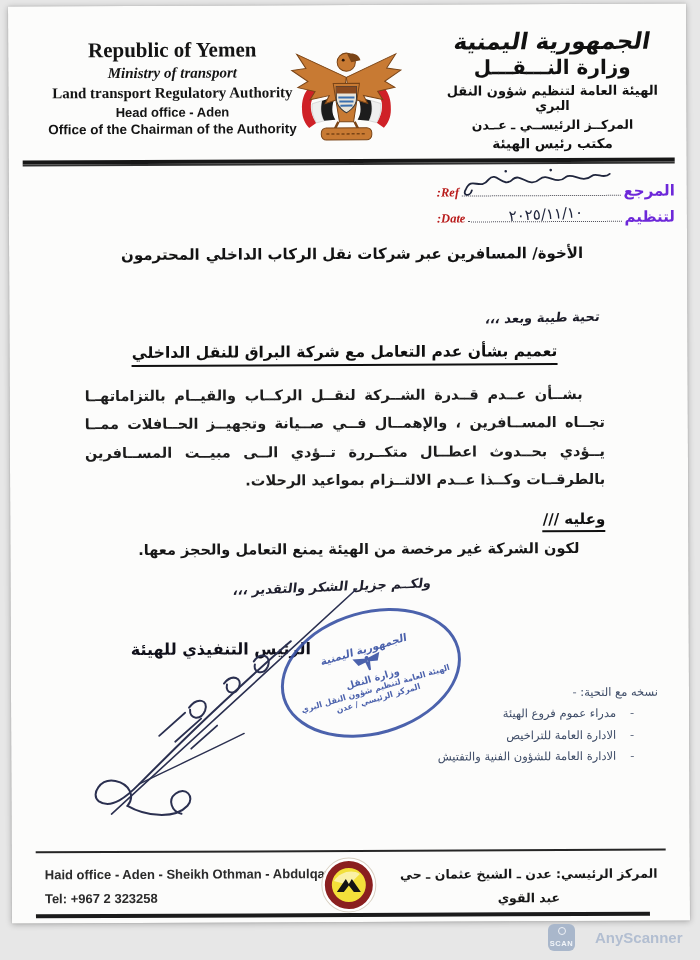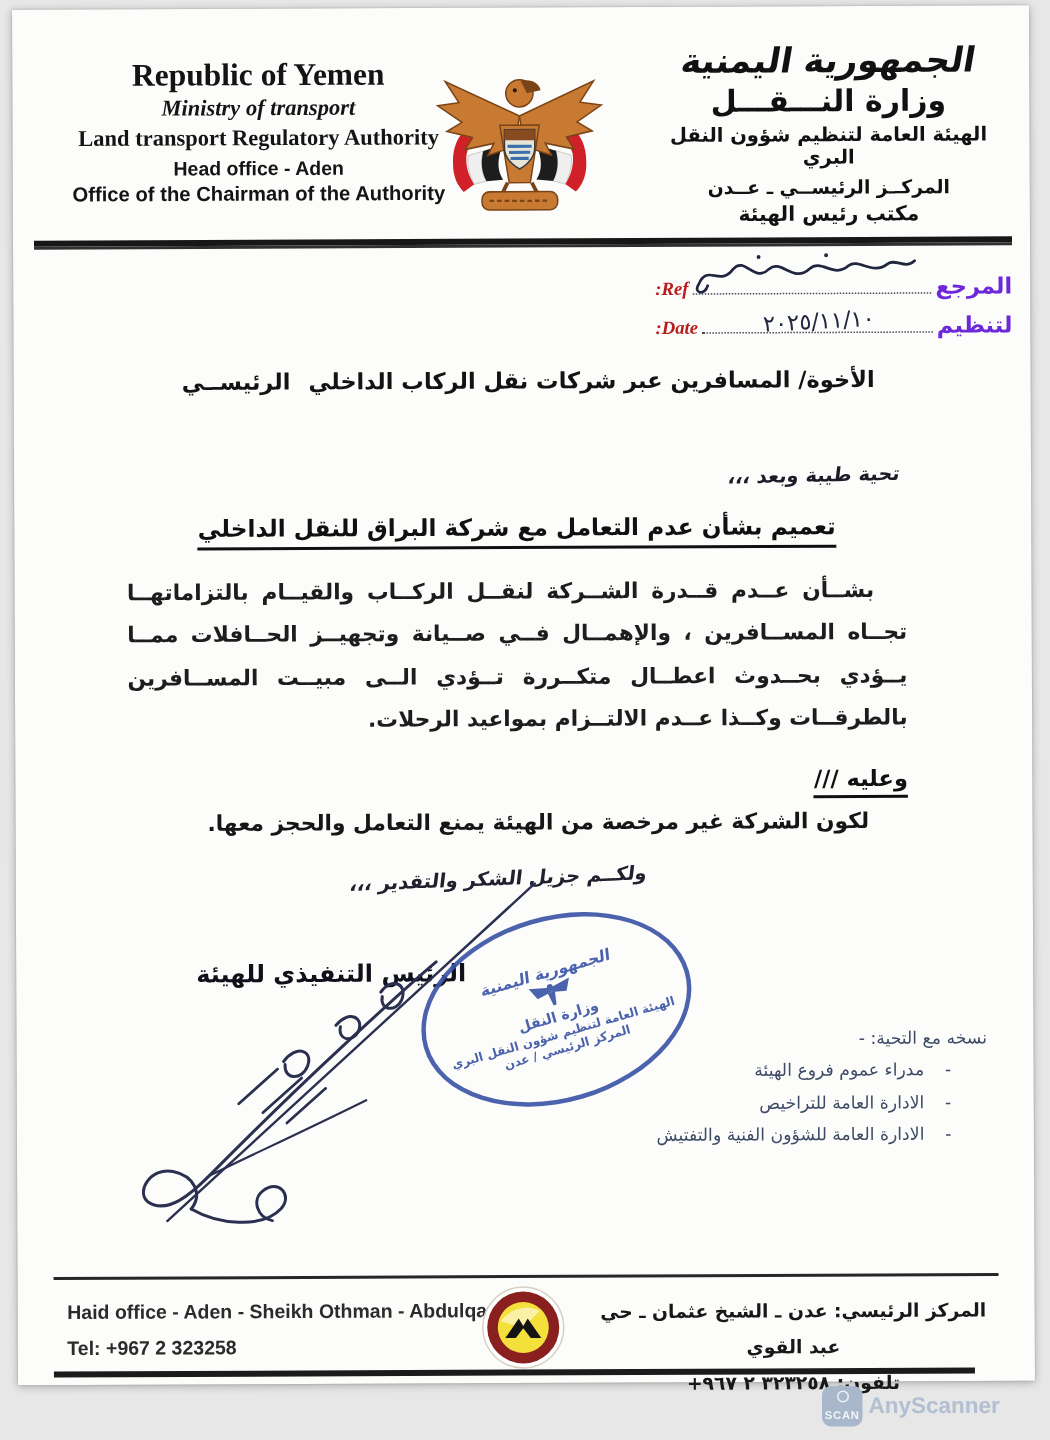--- a/index.html
+++ b/index.html
@@ -92,21 +92,21 @@
   
   .ftr-rule    { position:absolute; left:24px; top:845px; width:630px; height:2px; background:#262626; }
   .ftr-en { position:absolute; left:33px; top:857px; font-family:"Liberation Sans", sans-serif;
             font-size:13px; color:#2b2b2b; line-height:1.85; font-weight:bold; }
   .ftr-logo { position:absolute; left:308px; top:851px; width:58px; height:58px; }
   .ftr-ar { position:absolute; left:378px; top:858px; width:278px; direction:rtl; text-align:center;
             font-size:12.5px; font-weight:bold; color:#181818; line-height:1.9; }
   .btm-rule { position:absolute; left:24px; top:908px; width:614px; height:4px; background:#1b1b1b; }
 
   
-  .watermark { position:absolute; left:548px; top:924px; display:flex; align-items:center; gap:4px; }
+  .watermark { position:absolute; left:548px; top:924px; display:flex; align-items:center; gap:20px; }
   .wm-icon { width:27px; height:27px; background:#a9b7cb; border-radius:6px; position:relative; }
   .wm-icon .lens { position:absolute; top:3px; left:50%; transform:translateX(-50%);
                    width:8px; height:8px; border:1.5px solid #eef1f6; border-radius:50%; }
   .wm-icon .cap { position:absolute; bottom:3px; width:100%; text-align:center;
                   font-size:7.5px; font-weight:bold; color:#f2f5f9; letter-spacing:.5px;
                   font-family:"Liberation Sans", sans-serif; }
   .wm-text { font-family:"Liberation Sans", sans-serif; font-size:15px; font-weight:bold; color:#b2bed1;text-align:center; }
 </style>
 </head>
 <body>
@@ -181,21 +181,21 @@
         <span class="ar-label">لتنظيم</span>
         <div class="dots">
           <div class="hand-date">٢٠٢٥/١١/١٠</div>
         </div>
         <span class="en-label">Date:</span>
       </div>
     </div>
 
     <div class="addressee">
       <span>الأخوة/ المسافرين عبر شركات نقل الركاب الداخلي</span>
-      <span>الرئيســي</span>
+      <span>المحترمون</span>
     </div>
 
     <div class="greeting">
       <span>تحية طيبة وبعد ،،،</span>
     </div>
 
     <div class="subject">
       <span>تعميم بشأن عدم التعامل مع شركة البراق للنقل الداخلي</span>
     </div>
 
@@ -271,21 +271,20 @@
     <svg class="ftr-logo" viewBox="0 0 58 58">
       <circle cx="29" cy="29" r="27" fill="#ffffff" stroke="#d8d0c2" stroke-width="1"></circle>
       <circle cx="29" cy="29" r="24" fill="#8a1f1f"></circle>
       <circle cx="29" cy="29" r="17" fill="#f3e03a"></circle>
       <path d="M14 25 C20 16 32 13 40 18 L29 29 Z" fill="#ffffff" opacity=".55"></path>
       <path d="M17 36 L26 23 L29 28 L32 23 L41 36 L34 36 L29 29.5 L24 36 Z" fill="#141414"></path>
     </svg>
 
     <div class="ftr-ar">
       <div>المركز الرئيسي: عدن ـ الشيخ عثمان ـ حي عبد القوي</div>
-      <div>تلفون: ٣٢٣٢٥٨ ٢ ٩٦٧+</div>
     </div>
 
     <div class="btm-rule"></div>
   </div>
 
   <div class="watermark">
     <div class="wm-icon">
       <div class="lens"></div>
       <div class="cap">SCAN</div>
     </div>

